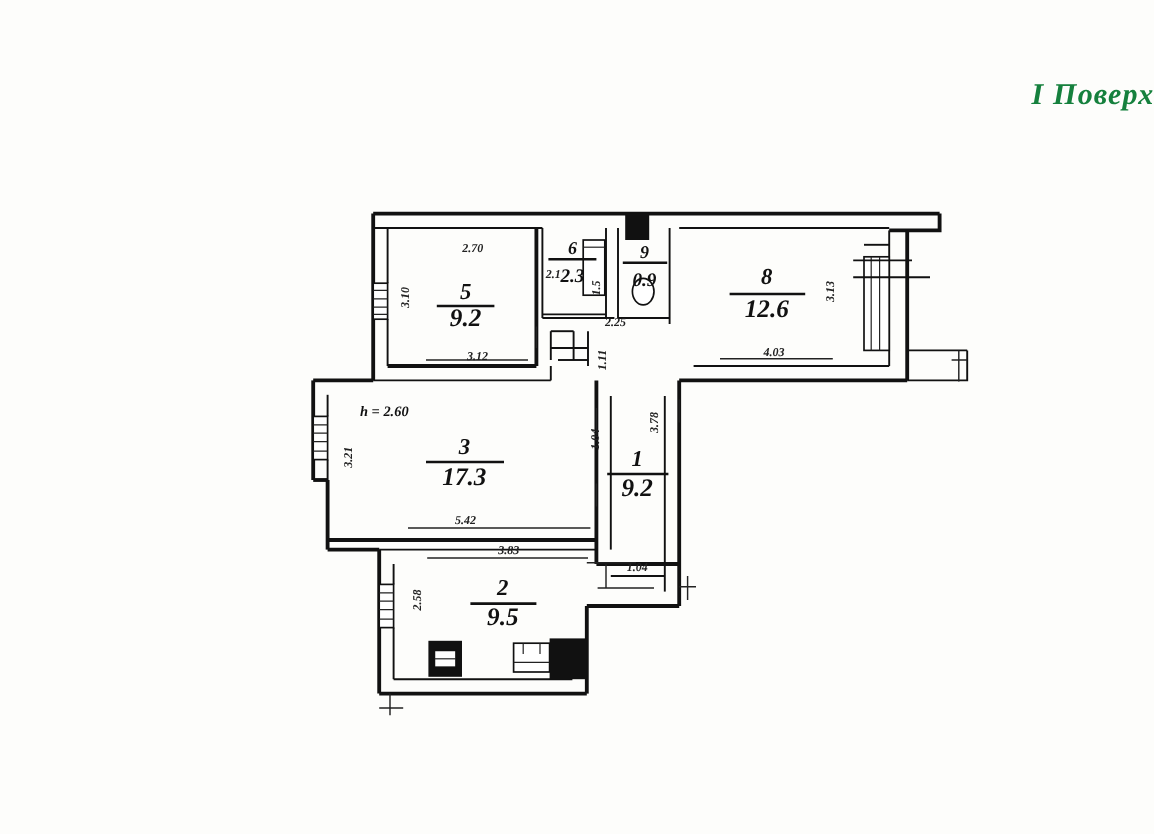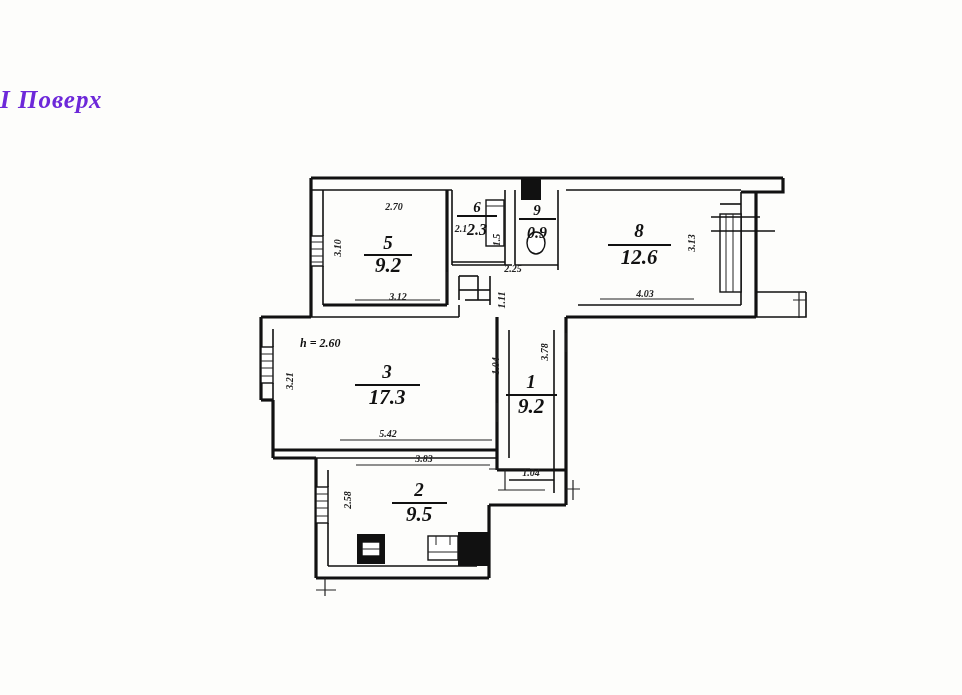--- a/index.html
+++ b/index.html
@@ -17,29 +17,29 @@
   }
   #plan-root {
     position: relative;
     width: 962px;
     height: 695px;
     background: #fdfdfb;
   }
   #plan-title {
     position: absolute;
     left: 0;
-    top: 86px;
-    width: 962px;
-    text-align: left;
+    top: 66px;
+    width: 962px;
+    text-align: right;
     font-family: "Liberation Serif", serif;
     font-style: italic;
     font-weight: 700;
     font-size: 25px;
     letter-spacing: 1px;
-    color: #6d28d9;
+    color: #15803d;
   }
   svg#plan-svg {
     position: absolute;
     left: 0;
     top: 0;
     width: 962px;
     height: 695px;
     display: block;
   }
   .room-label-num {

